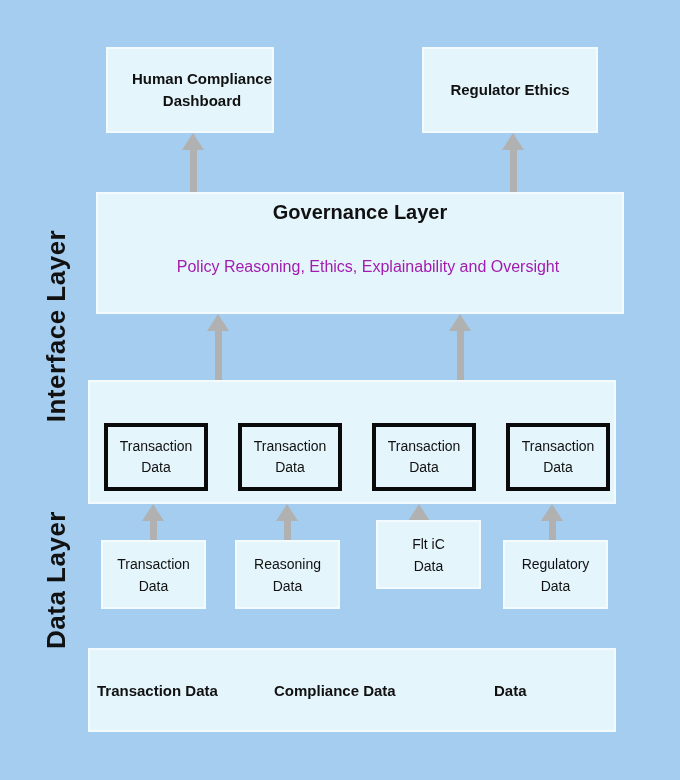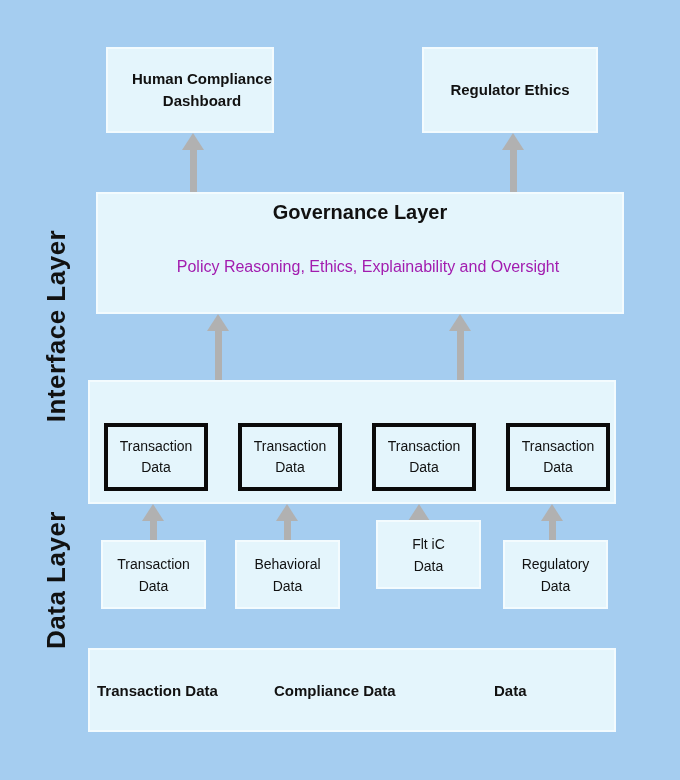--- a/index.html
+++ b/index.html
@@ -125,21 +125,21 @@
   <div class="arrow" style="left:539px;top:504px;height:36px;">
     <div class="head"></div>
     <div class="tail"></div>
   </div>
 
   <div class="panel center-txt data-box" style="left:101px;top:540px;width:105px;height:69px;">
     <span>Transaction
 Data</span>
   </div>
   <div class="panel center-txt data-box" style="left:235px;top:540px;width:105px;height:69px;">
-    <span>Behavioral
+    <span>Reasoning
 Data</span>
   </div>
   <div class="panel center-txt data-box" style="left:369px;top:520px;width:105px;height:69px;margin-left:7px;">
     <span>Flt iC
 Data</span>
   </div>
   <div class="panel center-txt data-box" style="left:503px;top:540px;width:105px;height:69px;">
     <span>Regulatory
 Data</span>
   </div>

